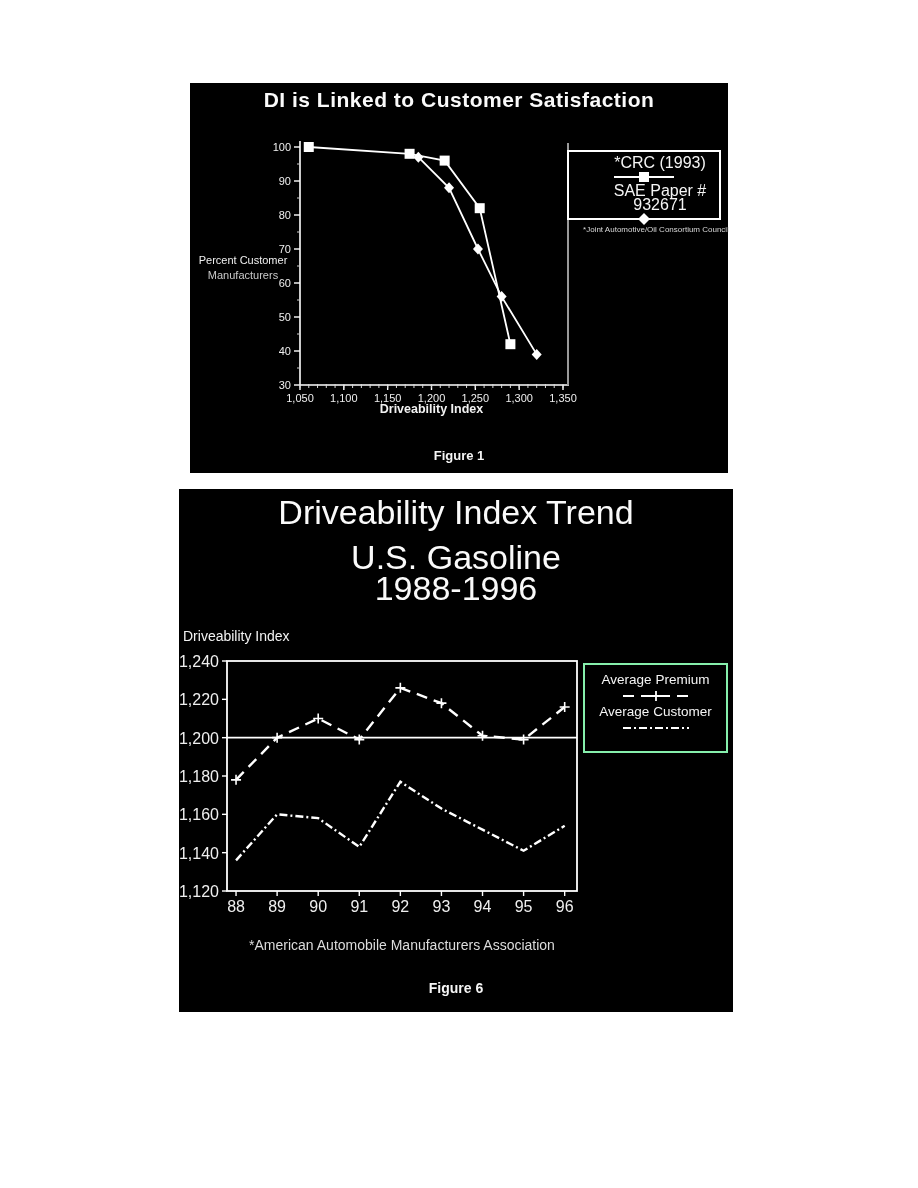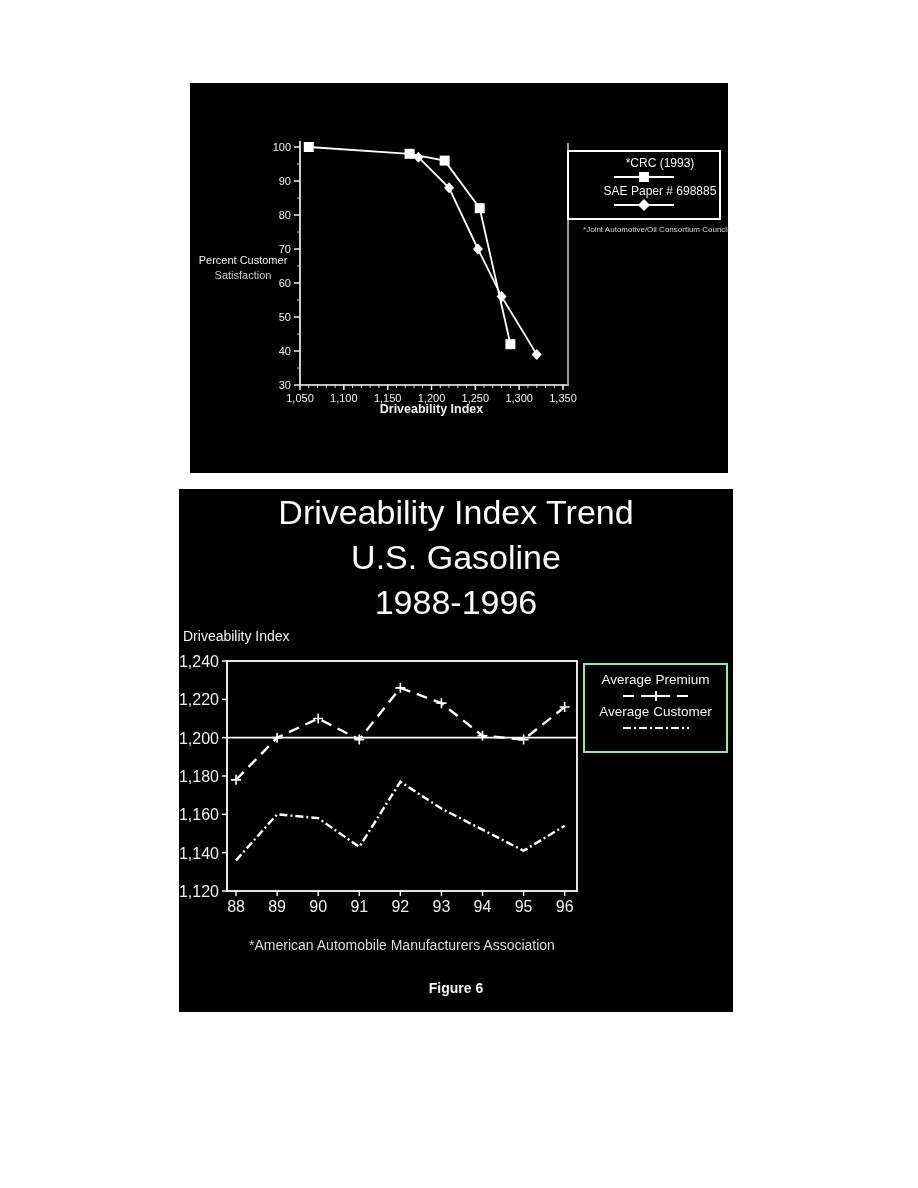--- a/index.html
+++ b/index.html
@@ -12,21 +12,21 @@
   #fig2{left:179px;top:489px;width:554px;height:523px;}
   .abs{position:absolute;}
   svg{position:absolute;left:0;top:0;}
 
   
   .f1-title{left:0;top:5px;width:100%;text-align:center;font-size:21px;font-weight:700;letter-spacing:0.5px;color:#fafafa;margin:0;}
   .f1-ylabel{left:2px;top:170px;width:102px;text-align:center;font-size:11px;line-height:15px;color:#efefef;}
   .f1-ylabel .dim{color:#c9c9c9;}
   .f1-xlabel{left:110px;top:319px;width:263px;text-align:center;font-size:12.5px;font-weight:700;color:#f2f2f2;}
   .legend1{left:377px;top:67px;width:154px;height:70px;border:2px solid #fff;box-sizing:border-box;text-align:center;padding-top:4px;}
-  .legend1 .lbl{font-size:12px;color:#f5f5f5;line-height:14px;padding-left:32px;}
+  .legend1 .lbl{font-size:16px;color:#f5f5f5;line-height:14px;padding-left:32px;}
   .legend1 svg{position:static;display:block;margin:1px auto 1px auto;}
   .f1-footnote{left:376px;top:142px;width:180px;text-align:center;font-size:8px;color:#d8d8d8;}
   .f1-caption{left:0;top:365px;width:100%;text-align:center;font-size:13px;font-weight:700;color:#f5f5f5;}
 
   
   .f2-title{left:0;width:100%;text-align:center;font-size:34px;font-weight:400;color:#fafafa;margin:0;}
   .f2-ylabel{left:4px;top:139px;font-size:14px;color:#f2f2f2;}
   .f2-xlabel{left:48px;top:427px;width:350px;text-align:center;font-size:15px;font-weight:600;letter-spacing:1px;color:#f2f2f2;}
   .f2-footnote{left:48px;top:448px;width:350px;text-align:center;font-size:14px;color:#dcdcdc;}
   .legend2{left:404px;top:174px;width:145px;height:90px;border:2px solid #86efac;box-sizing:border-box;text-align:center;padding-top:7px;}
@@ -38,20 +38,21 @@
   text{font-family:"Liberation Sans", sans-serif;fill:#efefef;}
   .t11{font-size:11px;}
   .t16{font-size:16px;}
 </style>
 </head>
 <body>
 
 <div>
 
   <section class="panel" id="fig1">
+    <h1 class="abs f1-title">DI is Linked to Customer Satisfaction</h1>
 
     <svg id="svg1" width="538" height="390" viewBox="0 0 538 390">
         <line x1="110" y1="58" x2="110" y2="302" stroke="#fff" stroke-width="1.6"></line>
         <line x1="110" y1="302" x2="379" y2="302" stroke="#fff" stroke-width="1.6"></line>
         <line x1="378" y1="60" x2="378" y2="302" stroke="#9a9a9a" stroke-width="2"></line>
         <line x1="104" y1="302" x2="110" y2="302" stroke="#fff" stroke-width="1.4"></line>
         <text x="101" y="306" text-anchor="end" class="t11">30</text>
         <line x1="107" y1="285" x2="110" y2="285" stroke="#cfcfcf" stroke-width="1"></line>
         <line x1="104" y1="268" x2="110" y2="268" stroke="#fff" stroke-width="1.4"></line>
         <text x="101" y="272" text-anchor="end" class="t11">40</text>
@@ -127,45 +128,46 @@
         <polyline points="228.35000000000002,74.2 259.0333333333333,104.8 287.96333333333337,166 311.6333333333333,213.6 346.70000000000005,271.4" fill="none" stroke="#fff" stroke-width="1.8"></polyline>
         <path d="M228.35000000000002 68.7 L233.35000000000002 74.2 L228.35000000000002 79.7 L223.35000000000002 74.2 Z" fill="#fff"></path>
         <path d="M259.0333333333333 99.3 L264.0333333333333 104.8 L259.0333333333333 110.3 L254.0333333333333 104.8 Z" fill="#fff"></path>
         <path d="M287.96333333333337 160.5 L292.96333333333337 166 L287.96333333333337 171.5 L282.96333333333337 166 Z" fill="#fff"></path>
         <path d="M311.6333333333333 208.1 L316.6333333333333 213.6 L311.6333333333333 219.1 L306.6333333333333 213.6 Z" fill="#fff"></path>
         <path d="M346.70000000000005 265.9 L351.70000000000005 271.4 L346.70000000000005 276.9 L341.70000000000005 271.4 Z" fill="#fff"></path>
       </svg>
 
     <div class="abs f1-ylabel">
       <div>Percent Customer</div>
-      <div class="dim">Satisfaction</div>
+      <div class="dim">Manufacturers</div>
     </div>
 
     <div class="abs f1-xlabel">Driveability Index</div>
 
     <div class="abs legend1">
       <div class="lbl">*CRC (1993)</div>
       <svg width="64" height="12" viewBox="0 0 64 12">
         <line x1="2" y1="6" x2="62" y2="6" stroke="#fff" stroke-width="2"></line>
         <rect x="27" y="1" width="10" height="10" fill="#fff"></rect>
       </svg>
-      <div class="lbl">SAE Paper # 698885</div>
+      <div class="lbl">SAE Paper # 932671</div>
       <svg width="64" height="12" viewBox="0 0 64 12">
         <line x1="2" y1="6" x2="62" y2="6" stroke="#fff" stroke-width="2"></line>
         <path d="M32 0 L38 6 L32 12 L26 6 Z" fill="#fff"></path>
       </svg>
     </div>
 
     <div class="abs f1-footnote">*Joint Automotive/Oil Consortium Council</div>
+    <div class="abs f1-caption">Figure 1</div>
   </section>
 
   <section class="panel" id="fig2">
     <h1 class="abs f2-title" style="top:4px">Driveability Index Trend</h1>
     <h1 class="abs f2-title" style="top:49px">U.S. Gasoline</h1>
-    <h1 class="abs f2-title" style="top:94px">1988-1996</h1>
+    <h1 class="abs f2-title" style="top:80px">1988-1996</h1>
 
     <div class="abs f2-ylabel">Driveability Index</div>
 
     <svg id="svg2" width="554" height="523" viewBox="0 0 554 523">
         <rect x="48" y="172" width="350" height="230" fill="none" stroke="#fff" stroke-width="1.8"></rect>
         <line x1="48" y1="248.66666666666666" x2="398" y2="248.66666666666666" stroke="#fff" stroke-width="1.6"></line>
         <line x1="43" y1="402" x2="48" y2="402" stroke="#fff" stroke-width="1.4"></line>
         <text x="40" y="408" text-anchor="end" class="t16">1,120</text>
         <line x1="43" y1="363.6666666666667" x2="48" y2="363.6666666666667" stroke="#fff" stroke-width="1.4"></line>
         <text x="40" y="369.6666666666667" text-anchor="end" class="t16">1,140</text>

